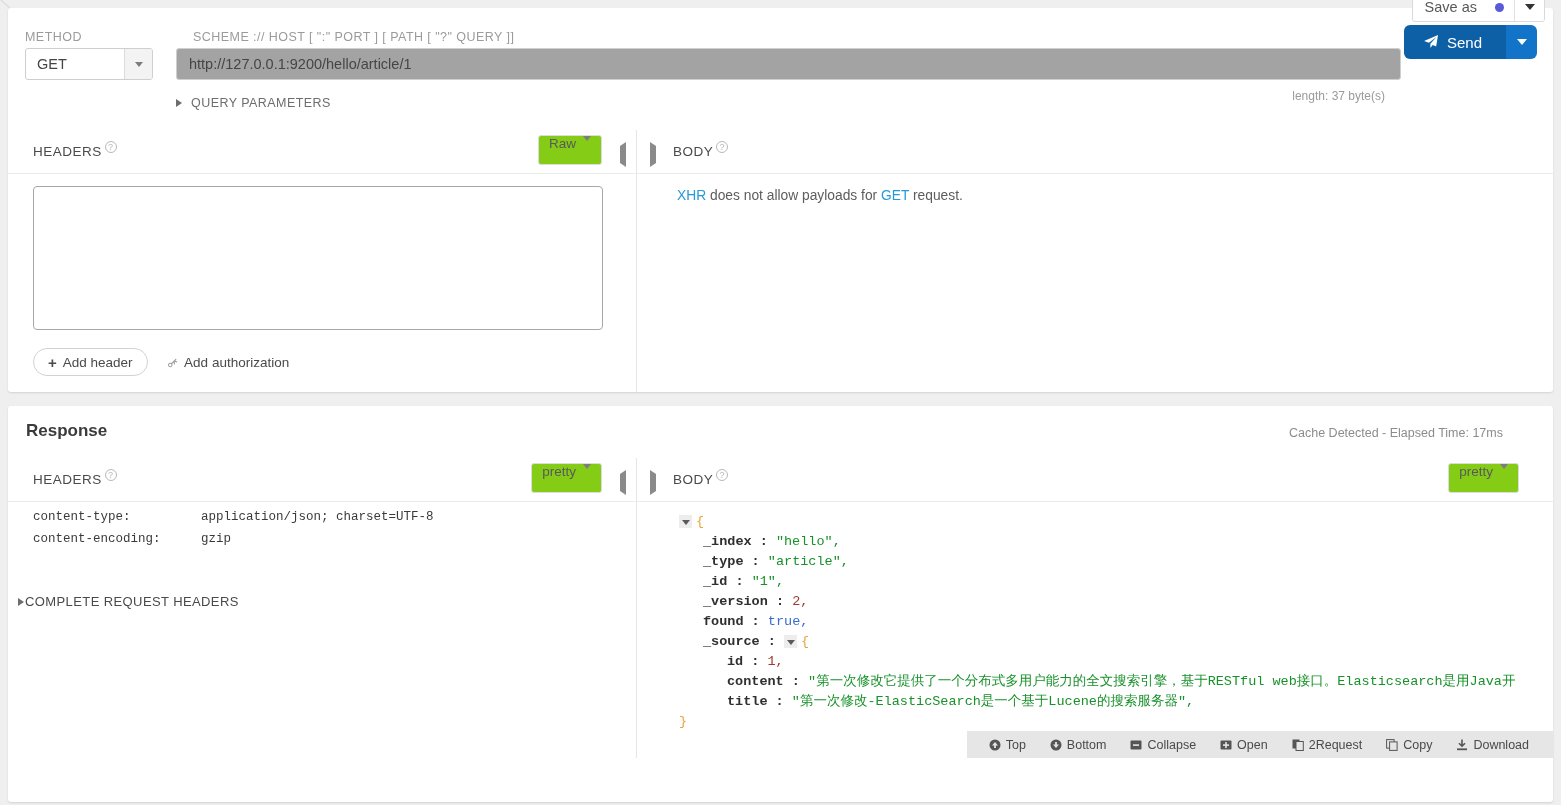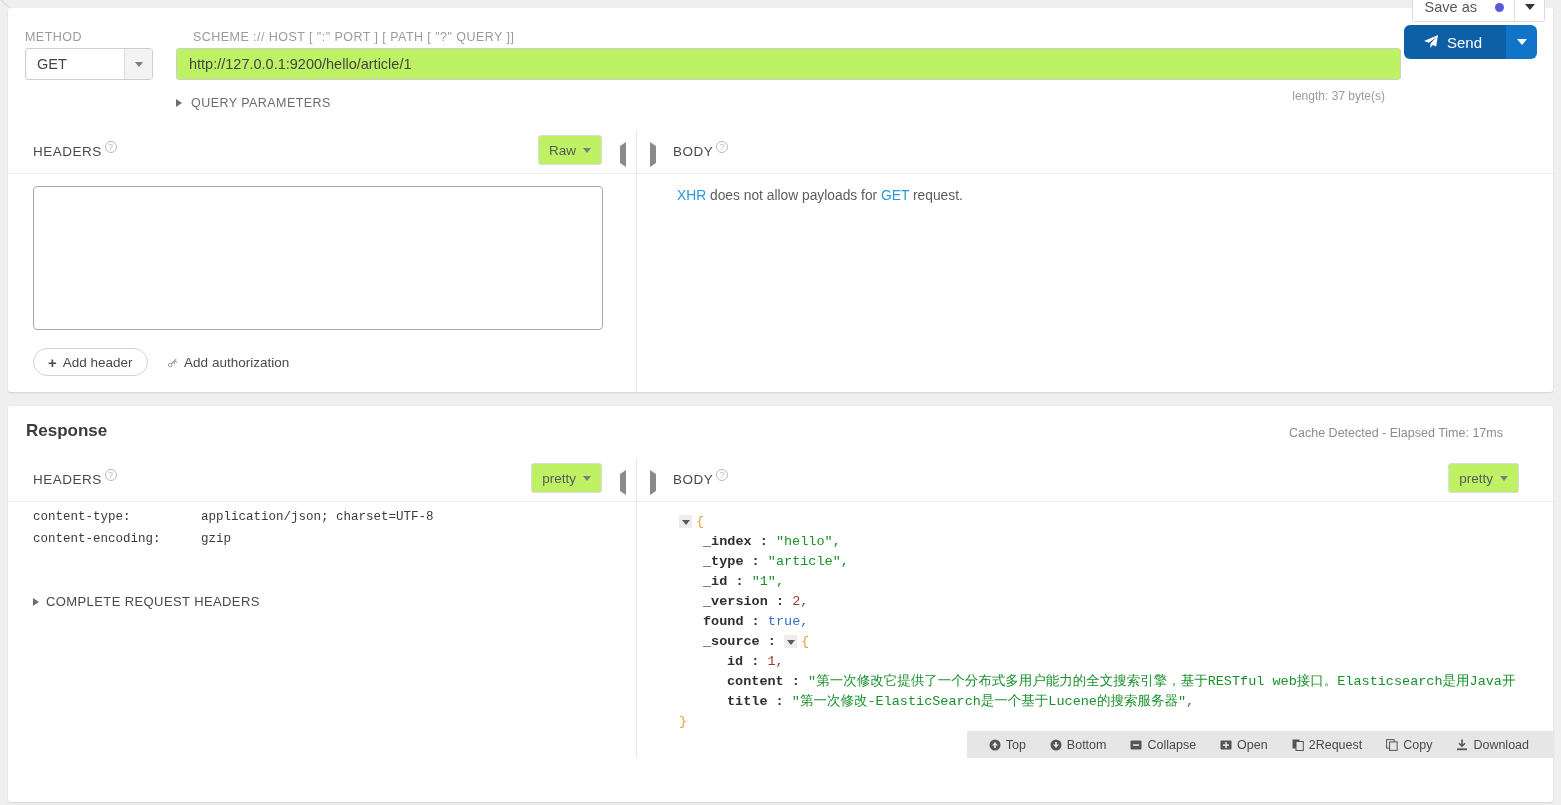--- a/index.html
+++ b/index.html
@@ -69,21 +69,21 @@
   .method-caret {
     width: 28px; border-left: 1px solid #dcdcdc; background: #f3f3f3;
     display: flex; align-items: center; justify-content: center;
     border-radius: 0 2px 2px 0;
   }
   .caret-sm { width: 0; height: 0; border-left: 4px solid transparent; border-right: 4px solid transparent; border-top: 5px solid #7d7d7d; }
 
   .url-input {
     position: absolute; left: 151px; top: 18px;
     width: 1225px; height: 32px;
-    border: 1px solid #cfcfcf; border-radius: 3px; background: #bef264;
+    border: 1px solid #cfcfcf; border-radius: 3px; background: #a3a3a3;
     font-size: 14.5px; color: #454545; padding: 0 12px;
     font-family: "Liberation Sans", sans-serif; outline: none;
   }
 
   .send-group {
     position: absolute; left: 1396px; top: 17px;
     display: flex; height: 34px; border-radius: 6px; overflow: hidden;
   }
   .send-btn {
     display: flex; align-items: center; gap: 8px;
@@ -124,23 +124,23 @@
     font-size: 13.5px; letter-spacing: .5px; color: #4a4a4a;
     display: flex; align-items: flex-start; gap: 3px;
   }
   .q-mark {
     display: inline-block; width: 12px; height: 12px; line-height: 11px;
     border: 1px solid #b9b9b9; border-radius: 50%; color: #b9b9b9;
     font-size: 9px; text-align: center; margin-top: -3px; cursor: pointer;
   }
   .mode-dd {
     position: absolute; right: 34px; top: 5px;
-    display: flex; align-items: center; gap: 7px;
+    display: flex; align-items: flex-start; gap: 7px;
     height: 30px; padding: 0 10px;
-    border: 1px solid #dcdcdc; border-radius: 3px; background: #bef264;
+    border: 1px solid #dcdcdc; border-radius: 3px; background: #84cc16;
     font-size: 13.5px; color: #5a5a5a; cursor: pointer;
   }
   .collapse-arrow-l { position: absolute; right: 10px; top: 16px; cursor: pointer; }
   .collapse-arrow-r { position: absolute; left: 13px; top: 16px; cursor: pointer; }
 
   .headers-textarea {
     position: absolute; left: 25px; top: 56px;
     width: 570px; height: 144px;
     border: 1px solid #a7a7a7; border-radius: 4px; background: #fff;
     resize: none; outline: none; padding: 7px 9px;
@@ -191,22 +191,22 @@
 
   .hdr-table {
     position: absolute; left: 25px; top: 52px;
     font-family: "Liberation Mono", monospace; font-size: 12.5px; color: #3a3a3a;
     border-collapse: collapse;
   }
   .hdr-table td { padding: 0 0 8px 0; vertical-align: top; }
   .hdr-k { width: 168px; }
 
   .complete-req {
-    position: absolute; left: 25px; top: 136px;
-    display: flex; align-items: center; gap: 7px; cursor: pointer; justify-content: flex-end;
+    position: absolute; left: 10px; top: 136px;
+    display: flex; align-items: center; gap: 1px; cursor: pointer; justify-content: flex-end;
   }
   .complete-req span { font-size: 13px; letter-spacing: .4px; color: #4a4a4a; }
 
   .json-view {
     position: absolute; left: 0; top: 46px; right: 0; bottom: 0;
     overflow: hidden;
     font-family: "Liberation Mono", monospace; font-size: 13.5px;
     line-height: 20px; color: #2f2f2f;
     padding: 8px 0 0 42px;
     white-space: nowrap;

